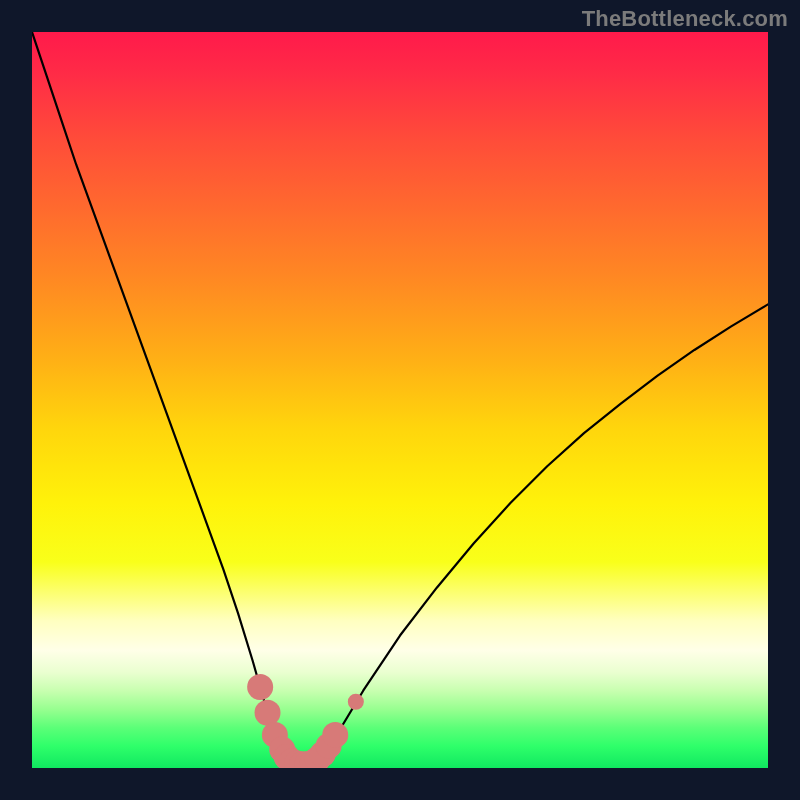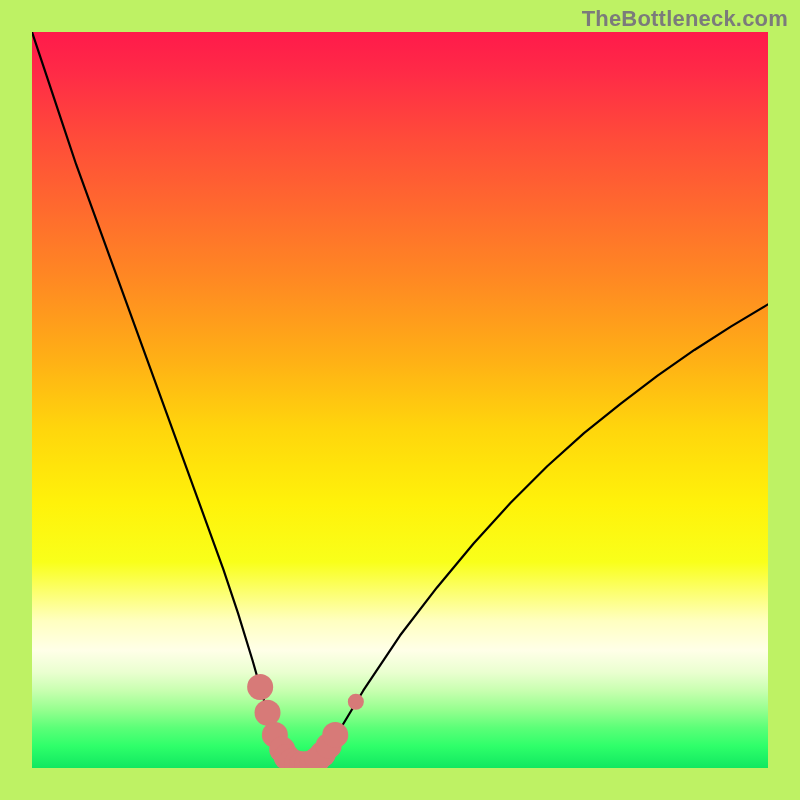--- a/index.html
+++ b/index.html
@@ -1,16 +1,16 @@
 <!DOCTYPE html>
 <html><head>
 <meta charset="utf-8">
 <style>
   html,body{margin:0;padding:0;width:800px;height:800px;overflow:hidden;background:#000;font-family:Arial,Helvetica,sans-serif}
-  .frame{position:absolute;left:0;top:0;width:800px;height:800px;background:#bef264}
+  .frame{position:absolute;left:0;top:0;width:800px;height:800px;background:#0f172a}
   .plot{position:absolute;left:32px;top:32px;width:736px;height:736px;overflow:hidden}
   .grad{position:absolute;left:0;top:0;width:100%;height:100%;
     background:linear-gradient(to bottom,
       #ff1a4b 0%,
       #ff2c46 6%,
       #ff4a3a 14%,
       #ff6a2e 24%,
       #ff8a22 34%,
       #ffae16 44%,
       #ffd60c 54%,

